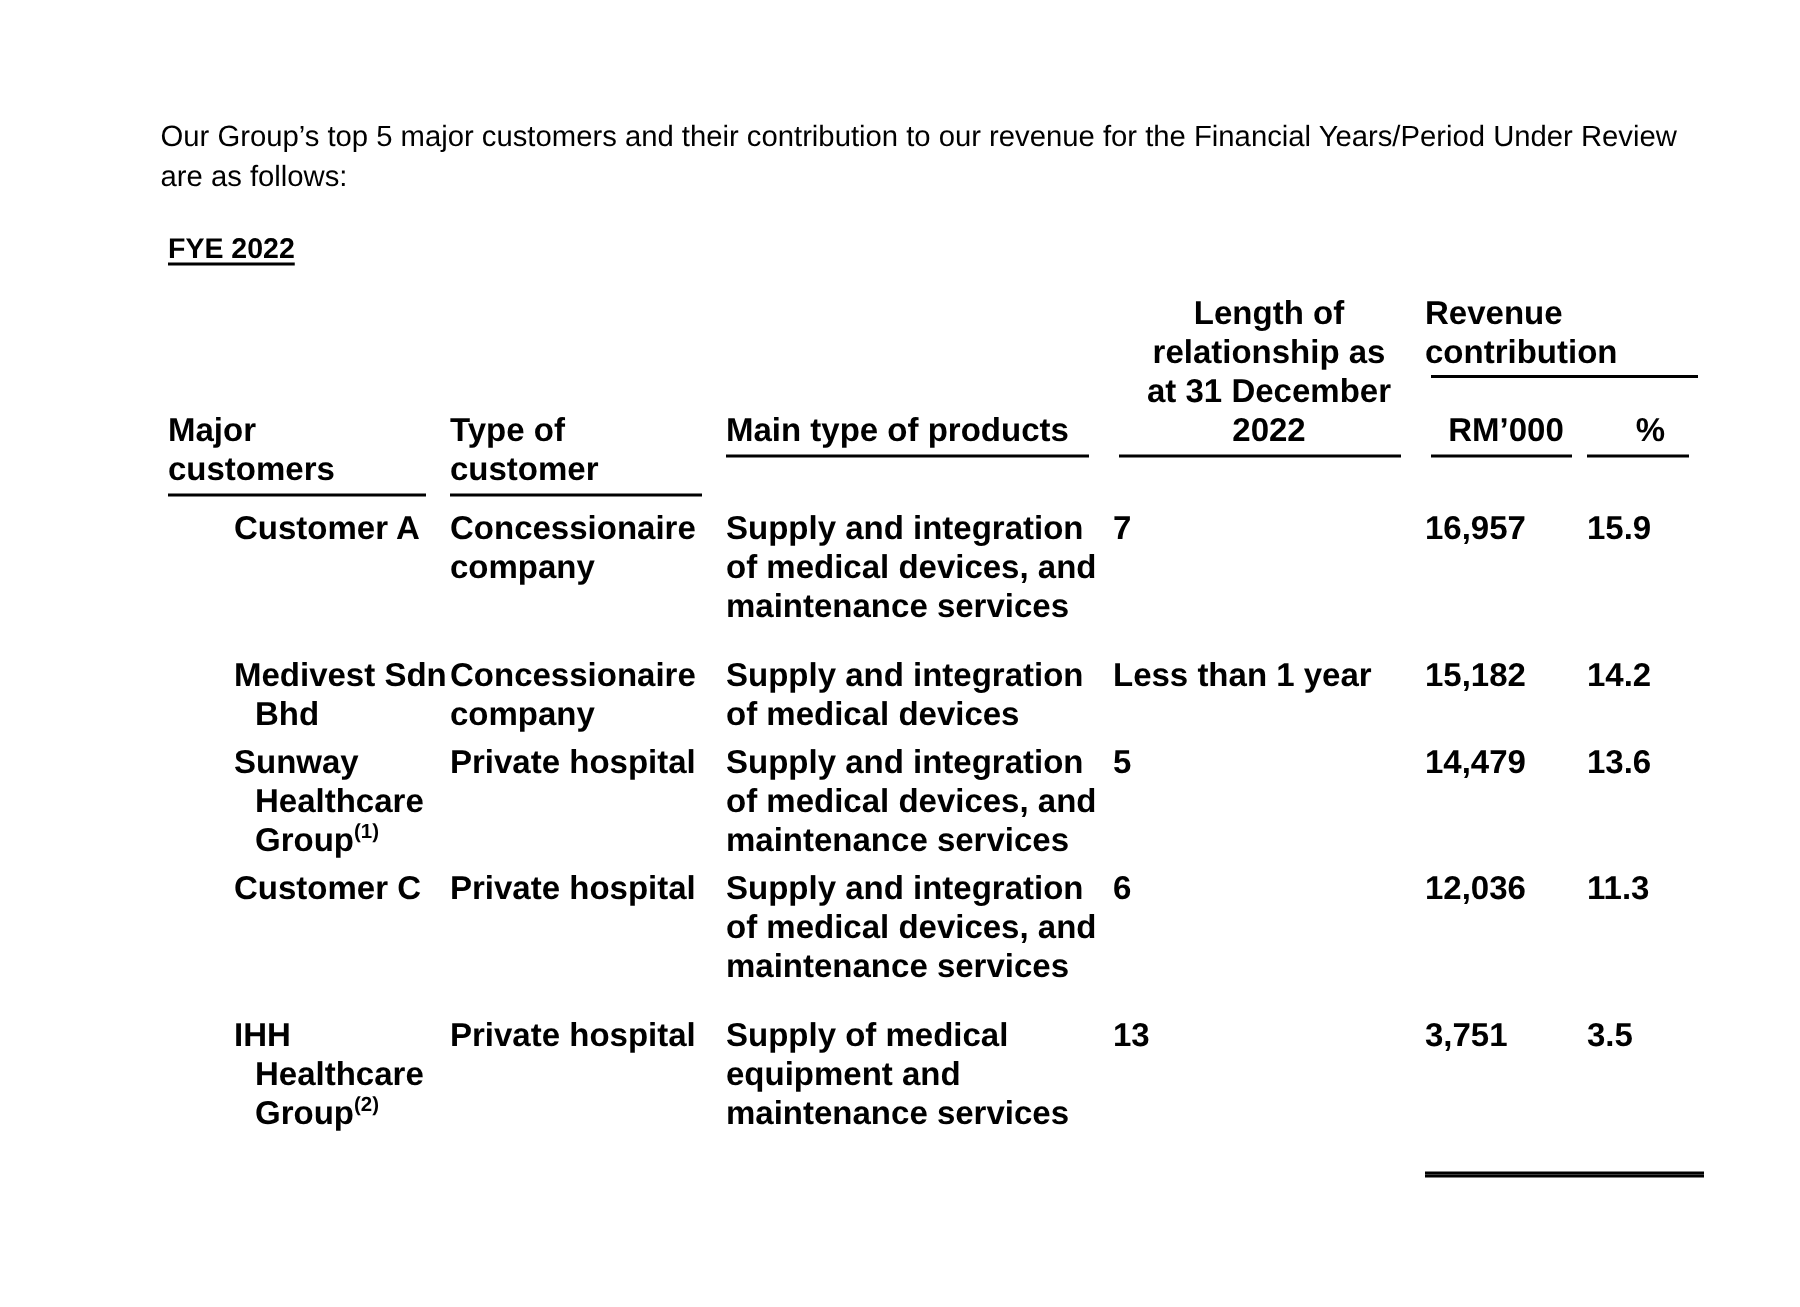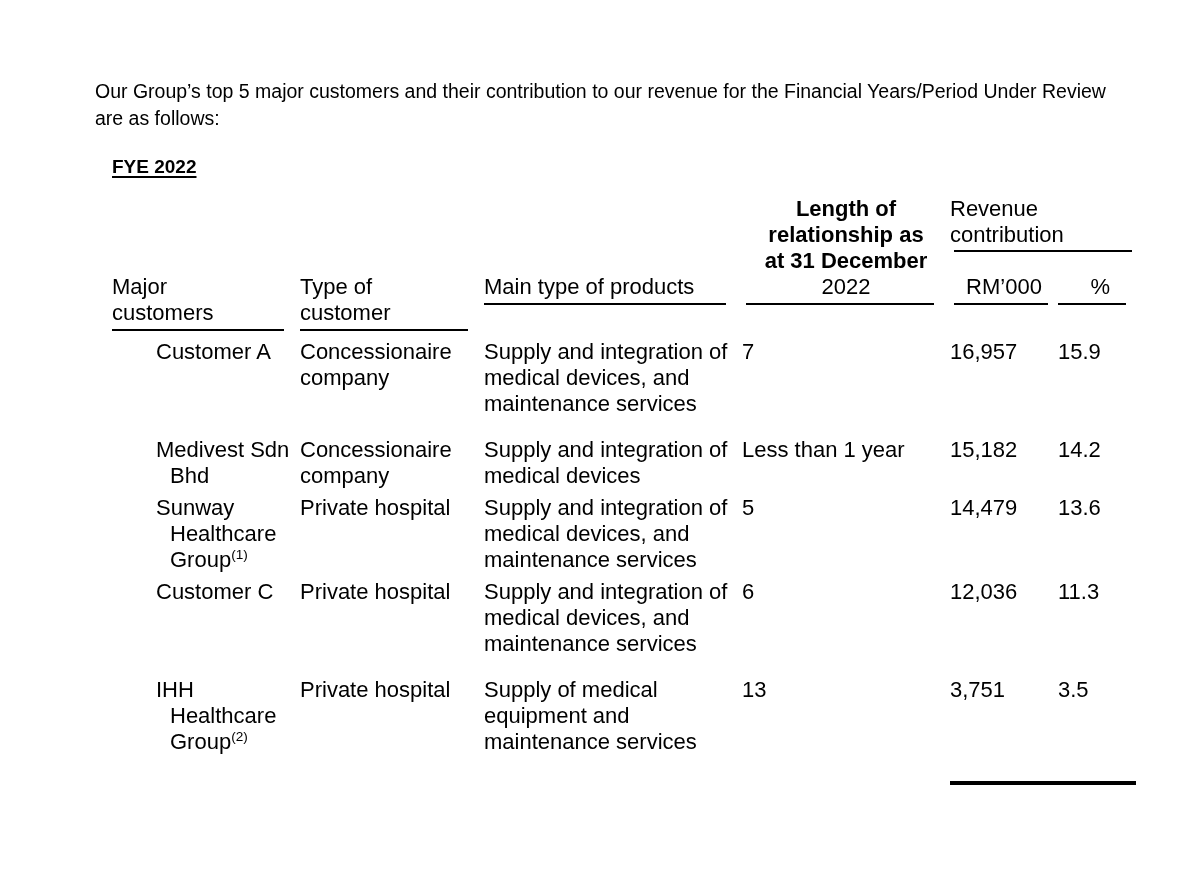--- a/index.html
+++ b/index.html
@@ -42,21 +42,21 @@
   .section-title {
     font-weight: bold;
     font-size: 19px;
     line-height: 24px;
     letter-spacing: 0.2px;
   }
 
   
   .intro {
     position: absolute;
-    left: 95px;
+    left: 107px;
     top: 78px;
     width: 1030px;
     font-size: 19.5px;
     line-height: 27px;
   }
 
   
   .fye-label {
     position: absolute;
     left: 112px;
@@ -86,21 +86,21 @@
   table.maj col.c-cust  { width: 188px; }
   table.maj col.c-type  { width: 184px; }
   table.maj col.c-prod  { width: 258px; }
   table.maj col.c-len   { width: 208px; }
   table.maj col.c-rm    { width: 108px; }
   table.maj col.c-pct   { width: 78px; }
 
   table.maj th, table.maj td {
     padding: 0;
     vertical-align: top;
-    font-weight: normal;
+    font-weight: bold;
     text-align: left;
   }
 
   
   .hdr-group {
     font-weight: bold;
     text-align: center;
     line-height: 26px;
     padding-bottom: 2px;
   }

